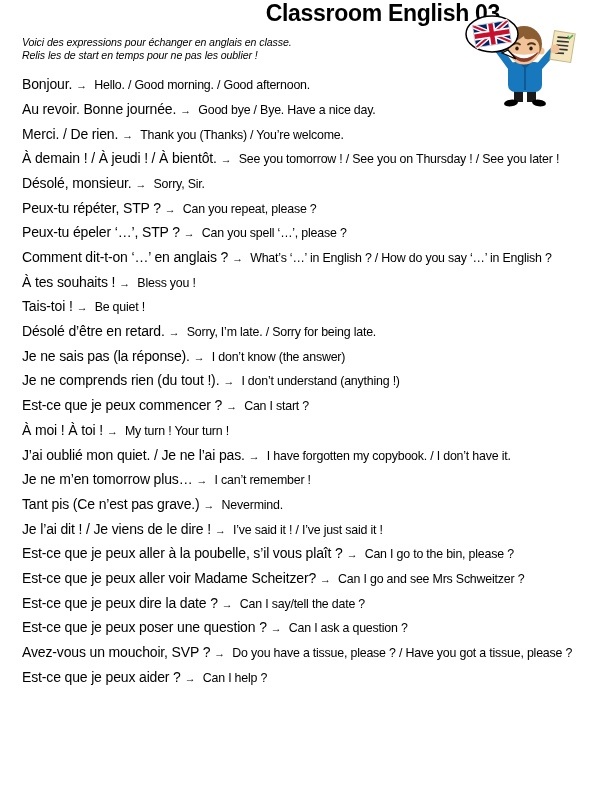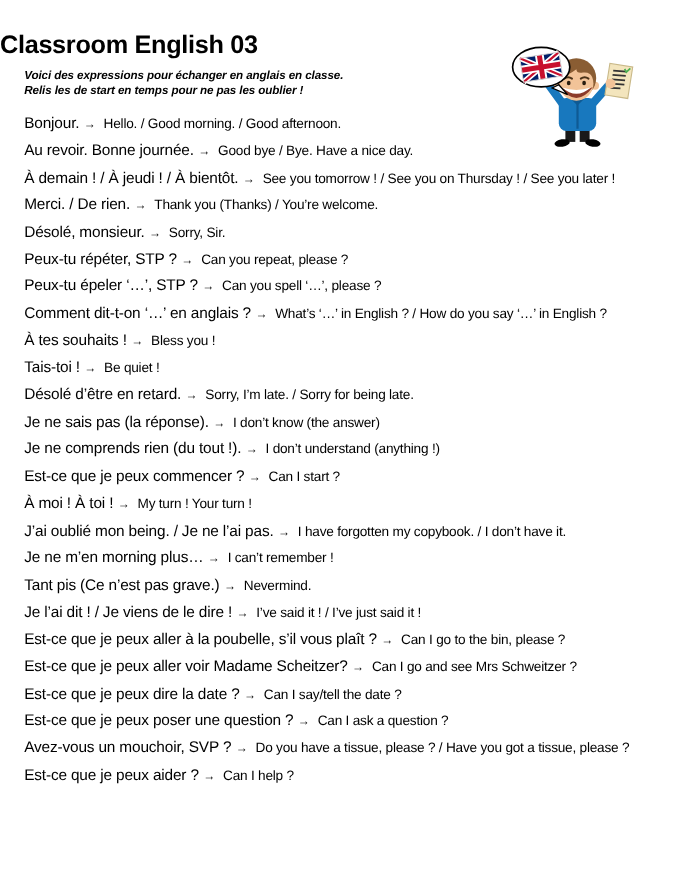--- a/index.html
+++ b/index.html
@@ -11,37 +11,36 @@
     position: relative;
     overflow: hidden;
   }
   .page {
     width: 612px; height: 792px;
     position: relative;
     background: #fff;
   }
   .header-block {
     width: 500px;
-    margin-top: 27px;
-    text-align: left;
+    text-align: right;
   }
   .title {
     font-size: 23px;
     font-weight: bold;
     letter-spacing: -0.3px;
     color: #000;
   }
   .subtitle {
     margin-top: 9px;
     margin-left: 22px;
     text-align: left;
     width: 430px;
     font-size: 10.6px;
     font-style: italic;
-    font-weight: bold;
+    font-weight: normal;
     line-height: 12.6px;
     letter-spacing: -0.1px;
   }
   .illustration {
     position: absolute;
     top: 6px;
     right: 8px;
     width: 148px;
     height: 104px;
   }
@@ -138,35 +137,35 @@
         <path d="M36 17 V39 M18 28 H54" stroke="#fff" stroke-width="8"></path>
         <path d="M36 17 V39 M18 28 H54" stroke="#c8102e" stroke-width="4.5"></path>
         <rect x="18" y="17" width="36" height="22" fill="none" stroke="#d9d9d9" stroke-width="0.8"></rect>
       </g>
     </g>
   </svg>
 
   <div class="phrase-list">
       <div class="phrase-row"><span class="fr">Bonjour.</span><span class="arrow">→</span><span class="en">Hello. / Good morning. / Good afternoon.</span></div>
       <div class="phrase-row"><span class="fr">Au revoir. Bonne journée.</span><span class="arrow">→</span><span class="en">Good bye / Bye. Have a nice day.</span></div>
+      <div class="phrase-row"><span class="fr">Merci. / De rien.</span><span class="arrow">→</span><span class="en">Thank you (Thanks) / You’re welcome.</span></div>
       <div class="phrase-row"><span class="fr">À demain ! / À jeudi ! / À bientôt.</span><span class="arrow">→</span><span class="en">See you tomorrow ! / See you on Thursday ! / See you later !</span></div>
-      <div class="phrase-row"><span class="fr">Merci. / De rien.</span><span class="arrow">→</span><span class="en">Thank you (Thanks) / You’re welcome.</span></div>
       <div class="phrase-row"><span class="fr">Désolé, monsieur.</span><span class="arrow">→</span><span class="en">Sorry, Sir.</span></div>
       <div class="phrase-row"><span class="fr">Peux-tu répéter, STP ?</span><span class="arrow">→</span><span class="en">Can you repeat, please ?</span></div>
       <div class="phrase-row"><span class="fr">Peux-tu épeler ‘…’, STP ?</span><span class="arrow">→</span><span class="en">Can you spell ‘…’, please ?</span></div>
       <div class="phrase-row"><span class="fr">Comment dit-t-on ‘…’ en anglais ?</span><span class="arrow">→</span><span class="en">What’s ‘…’ in English ? / How do you say ‘…’ in English ?</span></div>
       <div class="phrase-row"><span class="fr">À tes souhaits !</span><span class="arrow">→</span><span class="en">Bless you !</span></div>
       <div class="phrase-row"><span class="fr">Tais-toi !</span><span class="arrow">→</span><span class="en">Be quiet !</span></div>
       <div class="phrase-row"><span class="fr">Désolé d’être en retard.</span><span class="arrow">→</span><span class="en">Sorry, I’m late. / Sorry for being late.</span></div>
       <div class="phrase-row"><span class="fr">Je ne sais pas (la réponse).</span><span class="arrow">→</span><span class="en">I don’t know (the answer)</span></div>
       <div class="phrase-row"><span class="fr">Je ne comprends rien (du tout !).</span><span class="arrow">→</span><span class="en">I don’t understand (anything !)</span></div>
       <div class="phrase-row"><span class="fr">Est-ce que je peux commencer ?</span><span class="arrow">→</span><span class="en">Can I start ?</span></div>
       <div class="phrase-row"><span class="fr">À moi ! À toi !</span><span class="arrow">→</span><span class="en">My turn ! Your turn !</span></div>
-      <div class="phrase-row"><span class="fr">J’ai oublié mon being. / Je ne l’ai pas.</span><span class="arrow">→</span><span class="en">I have forgotten my copybook. / I don’t have it.</span></div>
-      <div class="phrase-row"><span class="fr">Je ne m’en morning plus…</span><span class="arrow">→</span><span class="en">I can’t remember !</span></div>
+      <div class="phrase-row"><span class="fr">J’ai oublié mon quiet. / Je ne l’ai pas.</span><span class="arrow">→</span><span class="en">I have forgotten my copybook. / I don’t have it.</span></div>
+      <div class="phrase-row"><span class="fr">Je ne m’en tomorrow plus…</span><span class="arrow">→</span><span class="en">I can’t remember !</span></div>
       <div class="phrase-row"><span class="fr">Tant pis (Ce n’est pas grave.)</span><span class="arrow">→</span><span class="en">Nevermind.</span></div>
       <div class="phrase-row"><span class="fr">Je l’ai dit ! / Je viens de le dire !</span><span class="arrow">→</span><span class="en">I’ve said it ! / I’ve just said it !</span></div>
       <div class="phrase-row"><span class="fr">Est-ce que je peux aller à la poubelle, s’il vous plaît ?</span><span class="arrow">→</span><span class="en">Can I go to the bin, please ?</span></div>
       <div class="phrase-row"><span class="fr">Est-ce que je peux aller voir Madame Scheitzer?</span><span class="arrow">→</span><span class="en">Can I go and see Mrs Schweitzer ?</span></div>
       <div class="phrase-row"><span class="fr">Est-ce que je peux dire la date ?</span><span class="arrow">→</span><span class="en">Can I say/tell the date ?</span></div>
       <div class="phrase-row"><span class="fr">Est-ce que je peux poser une question ?</span><span class="arrow">→</span><span class="en">Can I ask a question ?</span></div>
       <div class="phrase-row"><span class="fr">Avez-vous un mouchoir, SVP ?</span><span class="arrow">→</span><span class="en">Do you have a tissue, please ? / Have you got a tissue, please ?</span></div>
       <div class="phrase-row"><span class="fr">Est-ce que je peux aider ?</span><span class="arrow">→</span><span class="en">Can I help ?</span></div>
     </div>
 

